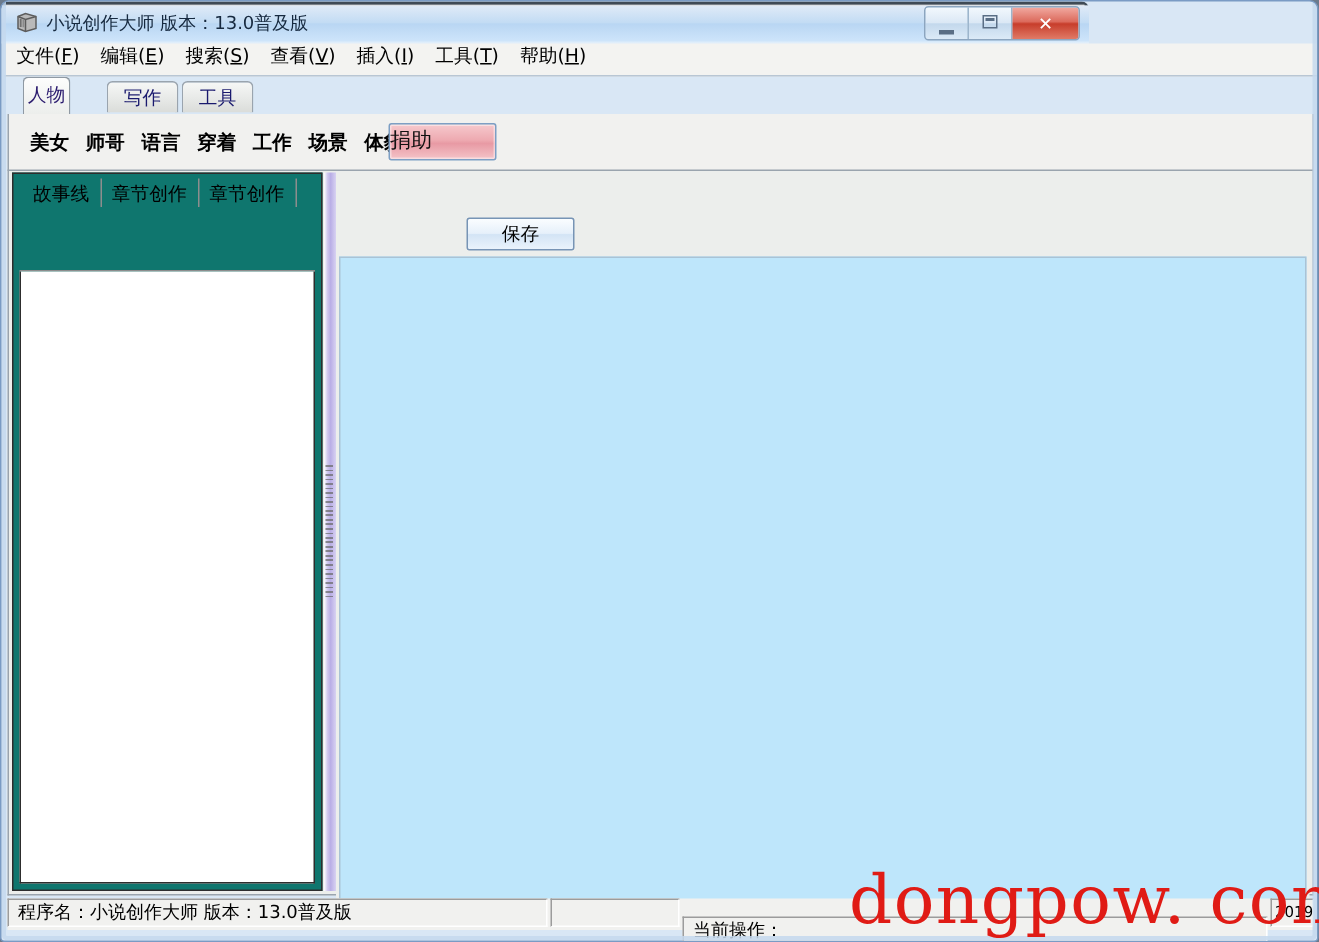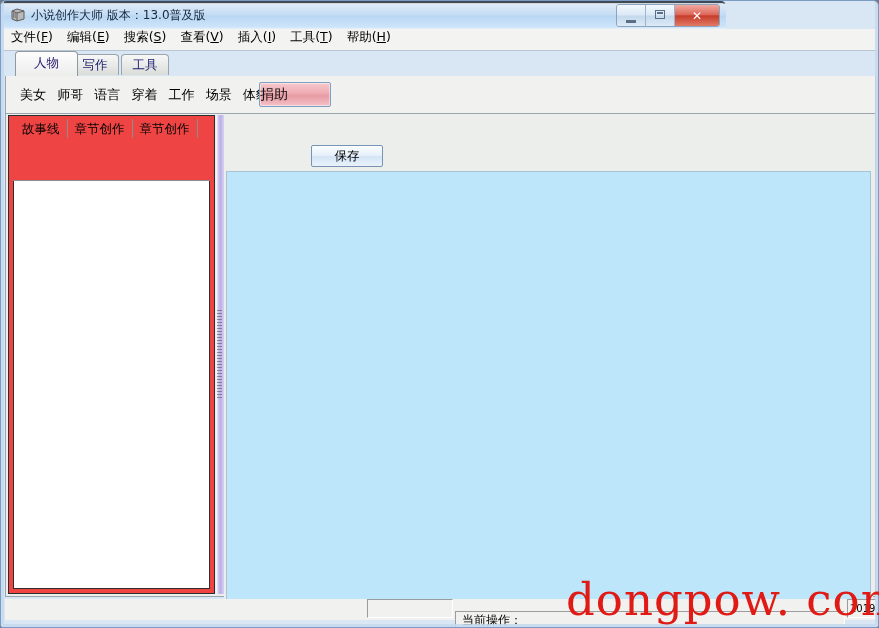--- a/index.html
+++ b/index.html
@@ -177,21 +177,21 @@
   }
   .tab.active {
     top: 0;
     height: 25px;
     line-height: 22px;
     background: linear-gradient(to bottom,#fdfdfd 0%,#f2f3f2 60%,#eceeec 100%);
     border-color: #8f99a3;
     z-index: 3;
     color: #2a1a6e;
   }
-  .tab-t1 { left: 10px; width: 63px; }
+  .tab-t1 { left: 10px; width: 32px; }
   .tab-t2 { left: 66px; width: 48px; }
   .tab-t3 { left: 116px; width: 48px; }
 
   
   .panel-top {
     position: absolute;
     left: 4px; top: 75px;
     width: 871px;
     height: 38px;
     background: #f1f1ef;
@@ -203,20 +203,21 @@
     position: absolute;
     left: 14px; top: 10px;
     font-size: 13px;
     color: #000;
     white-space: nowrap;
     font-family: "DejaVu Sans", "Liberation Sans", sans-serif;
   }
   .ql {
     margin-right: 7px;
     cursor: default;
+    font-weight: bold;
   }
   .donate-btn {
     position: absolute;
     left: 258px; top: 81px;
     width: 72px;
     height: 25px;
     box-sizing: border-box;
     background: linear-gradient(to bottom,#f6c9cd 0%,#eeaab1 45%,#e89aa4 55%,#f4c3c8 100%);
     border: 1px solid #7d9fc4;
     border-radius: 2px;
@@ -240,21 +241,21 @@
     border-top: 0;
     box-sizing: border-box;
   }
 
   
   .left-pane {
     position: absolute;
     left: 2px; top: 1px;
     width: 207px;
     height: 479px;
-    background: #ef4444;
+    background: #0f766e;
     border: 1px solid #2d2d2d;
     box-sizing: border-box;
   }
   .lp-tabs {
     position: absolute;
     left: 0; top: 0;
     width: 100%;
     height: 22px;
     padding-left: 6px;
     box-sizing: border-box;
@@ -472,20 +473,21 @@
       <div class="splitter-grip"></div>
     </div>
 
     <div class="right-pane">
       <div class="save-btn">保存</div>
       <div class="blue-canvas"></div>
     </div>
   </div>
 
   <div class="statusbar">
+    <div class="sb-cell sb-1">程序名：小说创作大师  版本：13.0普及版</div>
     <div class="sb-cell sb-2"></div>
     <div class="sb-cell sb-3">当前操作：</div>
     <div class="sb-cell sb-4">2019年</div>
   </div>
 
   <div class="win-outer-glow"></div>
 </div>
 
 <div class="watermark">dongpow. com</div>
 

